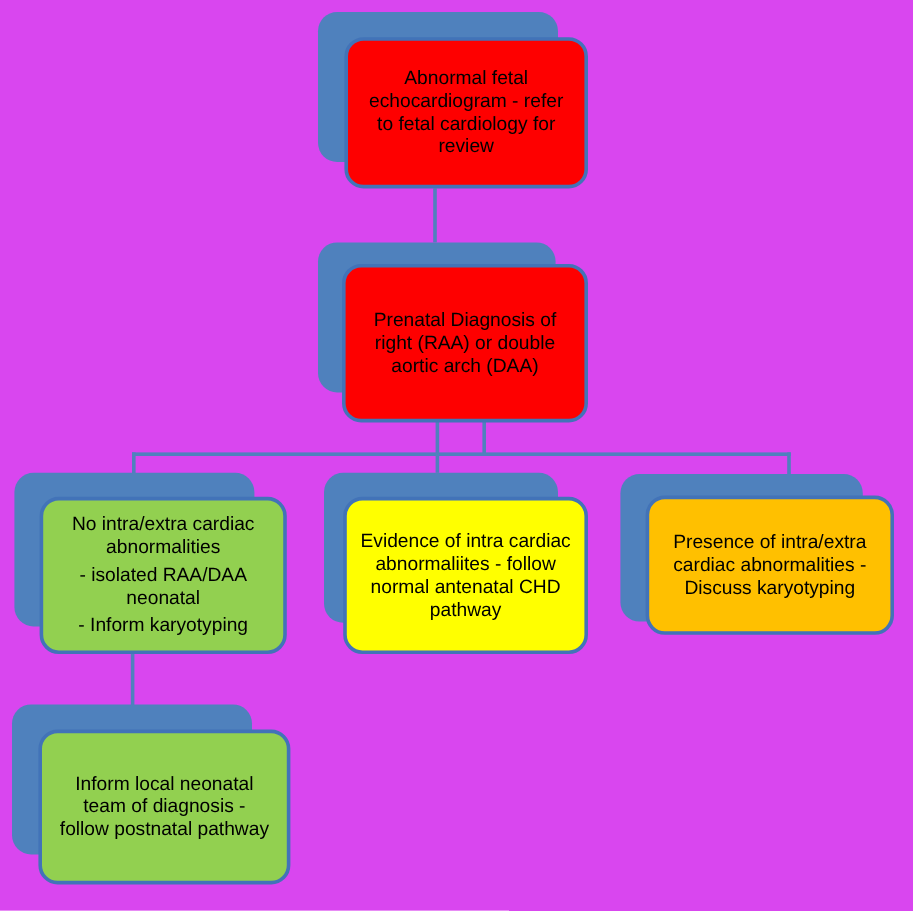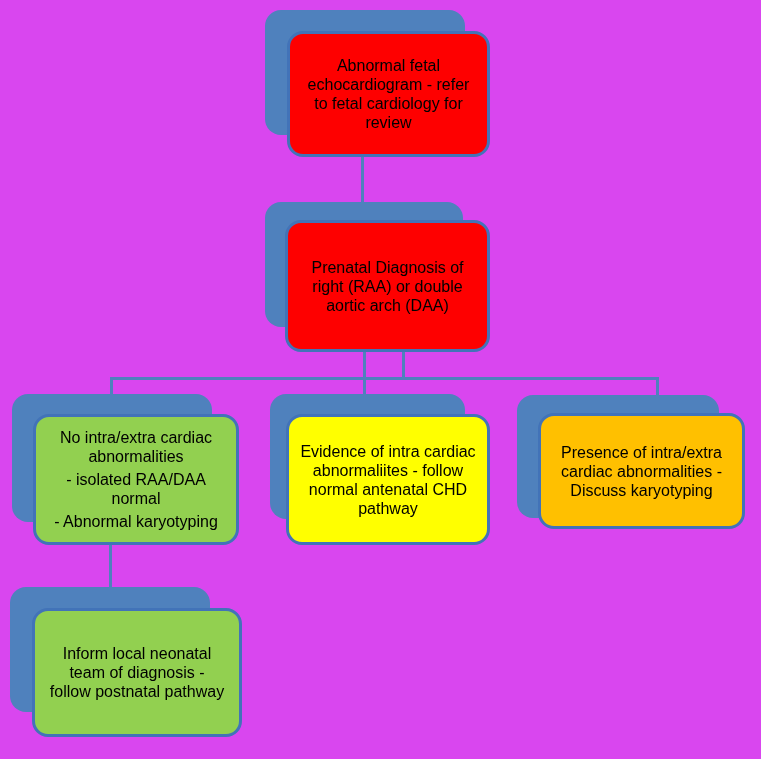--- a/index.html
+++ b/index.html
@@ -85,22 +85,22 @@
 aortic arch (DAA)</span>
     </div>
   </div>
 
   <div class="node" style="left:12px; top:394px; width:222px; height:151px;">
     <div class="shadow" style="left: 0px; top: 0px; width: 200px; height: 128px; background: rgb(79, 129, 189);"></div>
     <div class="front" style="left: 21px; top: 20px; width: 206px; height: 131px; background: rgb(146, 208, 80); border-color: rgb(66, 115, 184);">
       <div class="para">No intra/extra cardiac
 abnormalities</div>
       <div class="para">- isolated RAA/DAA
-normal</div>
-      <div class="para">- Abnormal karyotyping</div>
+neonatal</div>
+      <div class="para">- Inform karyotyping</div>
     </div>
   </div>
 
   <div class="node" style="left:270px; top:394px; width:221px; height:118px;">
     <div class="shadow" style="left: 0px; top: 0px; width: 195px; height: 125px; background: rgb(79, 129, 189);"></div>
     <div class="front" style="left: 16px; top: 20px; width: 204px; height: 131px; background: rgb(255, 255, 0); border-color: rgb(66, 115, 184);">
       <span>Evidence of intra cardiac
 abnormaliites - follow
 normal antenatal CHD
 pathway</span>

